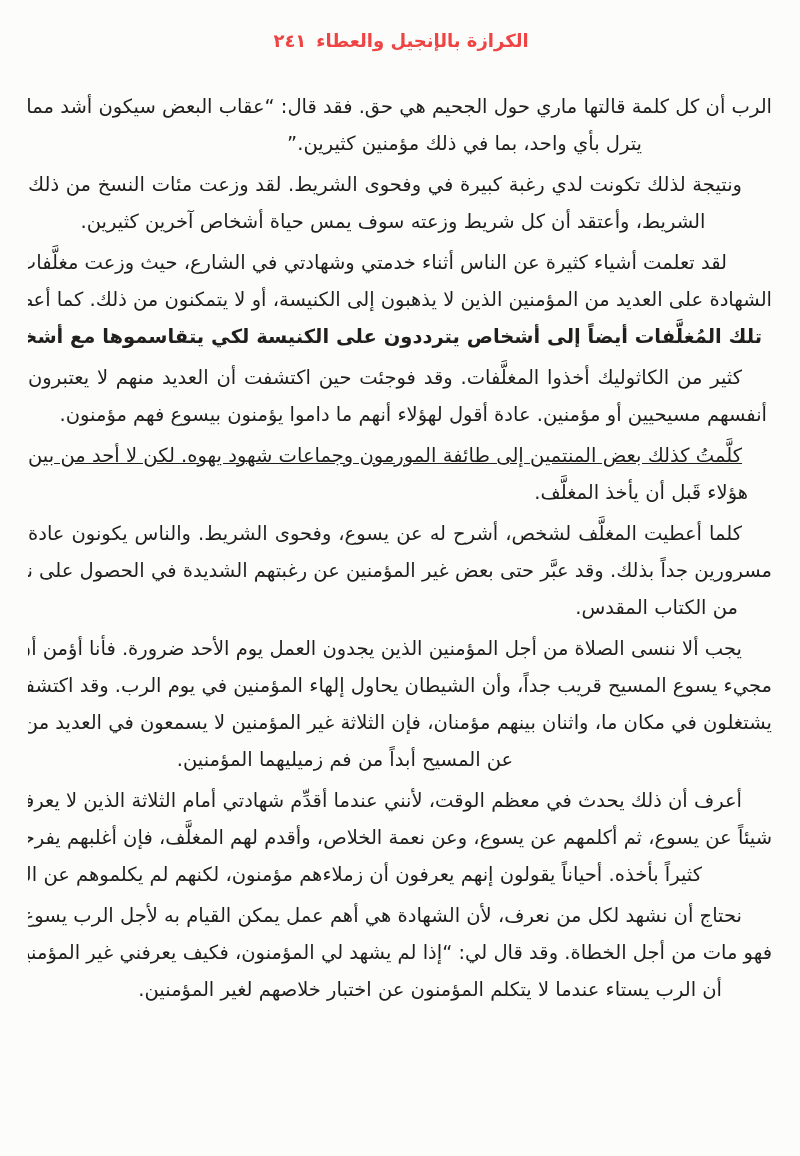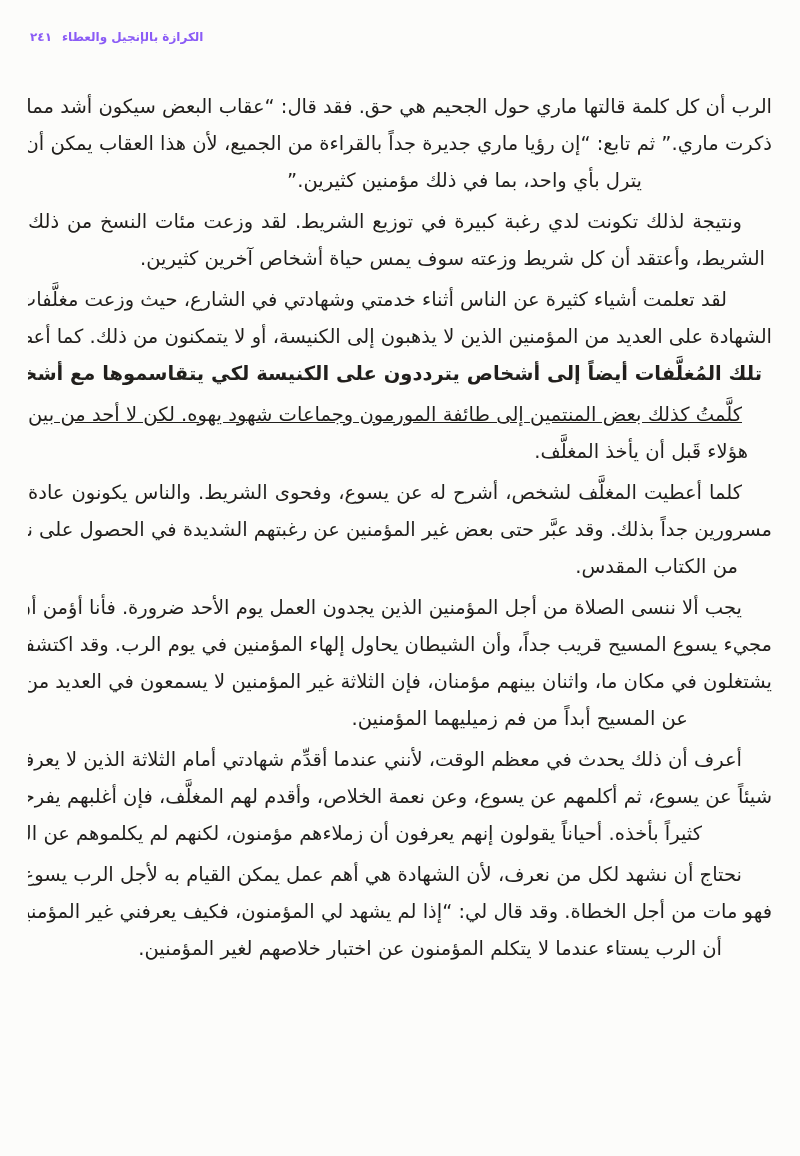--- a/index.html
+++ b/index.html
@@ -11,25 +11,25 @@
     overflow:hidden;
   }
   .page{
     width:800px;height:1156px;
     box-sizing:border-box;
     padding:30px 28px 0 28px;
     direction:rtl;
   }
   .running-head{
     direction:rtl;
-    text-align:left;
-    font-size:12px;
+    text-align:center;
+    font-size:18px;
     font-weight:bold;
     letter-spacing:.2px;
-    color:#8b5cf6;
+    color:#ef4444;
     margin:0 0 0 2px;
     height:30px;
   }
   .running-head .pgnum{margin-right:10px;}
   .body-text{
     margin-top:28px;
     width:744px;
     overflow:hidden;
   }
   .para{margin:0 0 4px 0;}
@@ -51,48 +51,49 @@
 </head>
 <body>
 
 <div class="page">
   <div class="running-head">
     <span>الكرازة بالإنجيل والعطاء</span><span class="pgnum">٢٤١</span>
   </div>
   <div class="body-text" id="text-body">
       <div class="para">
         <div class="line just">الرب أن كل كلمة قالتها ماري حول الجحيم هي حق. فقد قال: “عقاب البعض سيكون أشد مما</div>
-        <div class="line just">ذكرت ماري.” ثم تابع: “إن رؤيا ماري جديرة جداً بالقراءة من الجميع، لأن هذا العقاب يمكن أن</div>
         <div class="line" style="margin-right: 130px;">يترل بأي واحد، بما في ذلك مؤمنين كثيرين.”</div>
       </div>
       <div class="para">
-        <div class="line just" style="margin-right: 30px;">ونتيجة لذلك تكونت لدي رغبة كبيرة في توزيع الشريط. لقد وزعت مئات النسخ من ذلك</div>
-        <div class="line" style="margin-right: 7px;">الشريط، وأعتقد أن كل شريط وزعته سوف يمس حياة أشخاص آخرين كثيرين.</div>
+        <div class="line just" style="margin-right: 30px;">ونتيجة لذلك تكونت لدي رغبة كبيرة في وفحوى الشريط. لقد وزعت مئات النسخ من ذلك</div>
+        <div class="line" style="margin-right: 14px; text-align: center;">الشريط، وأعتقد أن كل شريط وزعته سوف يمس حياة أشخاص آخرين كثيرين.</div>
       </div>
       <div class="para">
         <div class="line just" style="margin-right: 45px;">لقد تعلمت أشياء كثيرة عن الناس أثناء خدمتي وشهادتي في الشارع، حيث وزعت مغلَّفات</div>
         <div class="line just">الشهادة على العديد من المؤمنين الذين لا يذهبون إلى الكنيسة، أو لا يتمكنون من ذلك. كما أعطيت</div>
         <div class="line" style="margin-right: 10px; font-weight: bold;">تلك المُغلَّفات أيضاً إلى أشخاص يترددون على الكنيسة لكي يتقاسموها مع أشخاص آخرين.</div>
       </div>
       <div class="para">
+        <div class="line just" style="margin-right: 30px;">كثير من الكاثوليك أخذوا المغلَّفات. وقد فوجئت حين اكتشفت أن العديد منهم لا يعتبرون</div>
+        <div class="line" style="margin-right: 5px;">أنفسهم مسيحيين أو مؤمنين. عادة أقول لهؤلاء أنهم ما داموا يؤمنون بيسوع فهم مؤمنون.</div>
       </div>
       <div class="para">
         <div class="line just" style="margin-right: 30px; text-decoration: underline;">كلَّمتُ كذلك بعض المنتمين إلى طائفة المورمون وجماعات شهود يهوه. لكن لا أحد من بين</div>
         <div class="line" style="margin-right: 24px;">هؤلاء قَبل أن يأخذ المغلَّف.</div>
       </div>
       <div class="para">
         <div class="line just" style="margin-right: 30px;">كلما أعطيت المغلَّف لشخص، أشرح له عن يسوع، وفحوى الشريط. والناس يكونون عادة</div>
         <div class="line just">مسرورين جداً بذلك. وقد عبَّر حتى بعض غير المؤمنين عن رغبتهم الشديدة في الحصول على نسخة</div>
         <div class="line" style="margin-right: 34px;">من الكتاب المقدس.</div>
       </div>
       <div class="para">
         <div class="line just" style="margin-right: 30px;">يجب ألا ننسى الصلاة من أجل المؤمنين الذين يجدون العمل يوم الأحد ضرورة. فأنا أؤمن أن</div>
         <div class="line just">مجيء يسوع المسيح قريب جداً، وأن الشيطان يحاول إلهاء المؤمنين في يوم الرب. وقد اكتشفت من</div>
         <div class="line just">يشتغلون في مكان ما، واثنان بينهم مؤمنان، فإن الثلاثة غير المؤمنين لا يسمعون في العديد من الحالات</div>
-        <div class="line" style="margin-right: 84px;">عن المسيح أبداً من فم زميليهما المؤمنين.</div>
+        <div class="line" style="margin-right: 110px; text-align: center;">عن المسيح أبداً من فم زميليهما المؤمنين.</div>
       </div>
       <div class="para">
         <div class="line just" style="margin-right: 30px;">أعرف أن ذلك يحدث في معظم الوقت، لأنني عندما أقدِّم شهادتي أمام الثلاثة الذين لا يعرفون</div>
         <div class="line just">شيئاً عن يسوع، ثم أكلمهم عن يسوع، وعن نعمة الخلاص، وأقدم لهم المغلَّف، فإن أغلبهم يفرحون</div>
         <div class="line" style="margin-right: 70px;">كثيراً بأخذه. أحياناً يقولون إنهم يعرفون أن زملاءهم مؤمنون، لكنهم لم يكلموهم عن المسيح قطُّ.</div>
       </div>
       <div class="para">
         <div class="line just" style="margin-right: 30px;">نحتاج أن نشهد لكل من نعرف، لأن الشهادة هي أهم عمل يمكن القيام به لأجل الرب يسوع.</div>
         <div class="line just">فهو مات من أجل الخطاة. وقد قال لي: “إذا لم يشهد لي المؤمنون، فكيف يعرفني غير المؤمنين؟” أعتقد</div>
         <div class="line" style="margin-right: 50px;">أن الرب يستاء عندما لا يتكلم المؤمنون عن اختبار خلاصهم لغير المؤمنين.</div>

